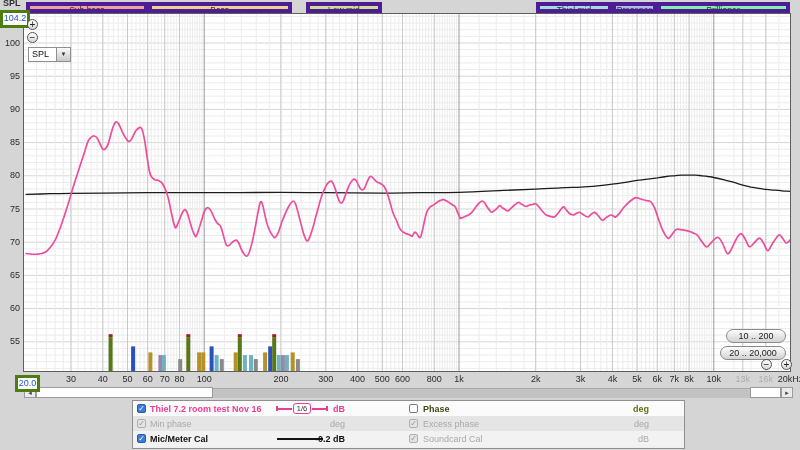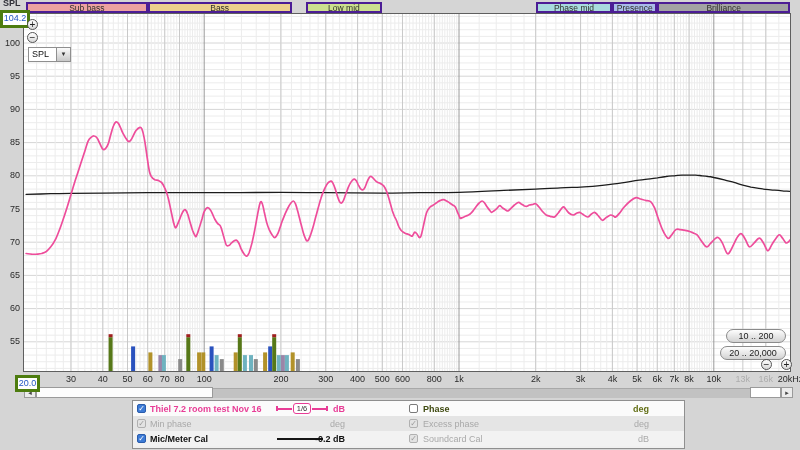--- a/index.html
+++ b/index.html
@@ -1,19 +1,19 @@
 <!DOCTYPE html>
 <html><head>
 <meta charset="utf-8">
 <style>
   html,body{margin:0;padding:0}
   body{width:800px;height:450px;background:#d5d5d5;position:relative;overflow:hidden;
        font-family:"Liberation Sans","DejaVu Sans",sans-serif;-webkit-font-smoothing:antialiased}
   #band-strip{position:absolute;top:2px;left:0;width:800px;height:11px}
-  .band{position:absolute;top:0;height:11px;box-sizing:border-box;border:2px solid #4c1d95;
+  .band{position:absolute;top:0;height:11px;box-sizing:border-box;border:4px solid #4c1d95;
         font-size:8.5px;line-height:9px;text-align:center;color:#30302a;overflow:hidden;white-space:nowrap}
   #spl-axis-title{position:absolute;left:3px;top:-2px;font-size:9px;font-weight:bold;color:#303038}
   .valbox{position:absolute;background:#fff;border:3px solid #4d7c0f;color:#2356c4;font-size:9px;
           line-height:11px;text-align:center;z-index:5}
   #plot{position:absolute;left:23px;top:13px;width:766px;height:357px;background:#ffffff;border:1px solid #5f5f5f}
   #plot-svg{position:absolute;left:0;top:0}
   .ylab{position:absolute;left:0;width:20px;text-align:right;font-size:9px;color:#2a2a2a}
   .xlab{position:absolute;top:374px;width:44px;text-align:center;font-size:9px;color:#2a2a2a;white-space:nowrap}
   .xlab.gray{color:#adadad}
   .circle-btn{position:absolute;width:11px;height:11px;border:1px solid #555;border-radius:50%;
@@ -63,23 +63,23 @@
         padding:0 3px;color:#333;margin:0 1px}
   .sline-black{height:0;border-top:2px solid #151515;width:46px;position:absolute;left:144px;top:7px}
 </style>
 </head>
 <body>
 
 <div id="band-strip">
     <div class="band" style="left: 26.1024px; width: 121.57px; background: rgb(237, 161, 160);">Sub bass</div>
     <div class="band" style="left: 147.673px; width: 144px; background: rgb(237, 210, 140);">Bass</div>
     <div class="band" style="left: 305.595px; width: 76.7024px; background: rgb(204, 224, 143);">Low mid</div>
-    <div class="band" style="left: 535.702px; width: 76.7024px; background: rgb(168, 219, 222);">Phase mid</div>
+    <div class="band" style="left: 535.702px; width: 76.7024px; background: rgb(168, 219, 222);">Thiel mid</div>
     <div class="band" style="left: 612.405px; width: 44.8681px; background: rgb(169, 188, 232);">Presence</div>
-    <div class="band" style="left: 657.273px; width: 132.727px; background: #a3a3a3;">Brilliance</div>
+    <div class="band" style="left: 657.273px; width: 132.727px; background: #86efac;">Brilliance</div>
   </div>
 
 <div id="spl-axis-title">SPL</div>
 <div class="valbox" style="left:0;top:10px;width:24px;height:12px">104.2</div>
 <div id="y-labels">
     <span class="ylab" style="top: 37.5px;">100</span>
     <span class="ylab" style="top: 70.7px;">95</span>
     <span class="ylab" style="top: 103.9px;">90</span>
     <span class="ylab" style="top: 137.1px;">85</span>
     <span class="ylab" style="top: 170.3px;">80</span>

